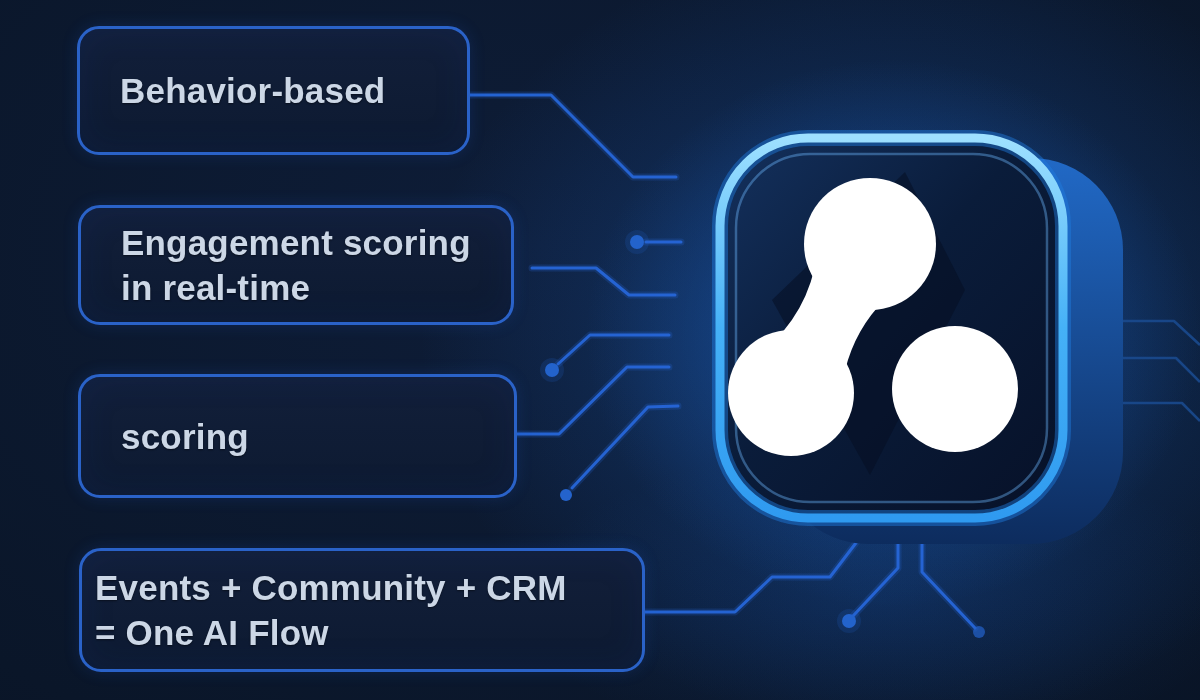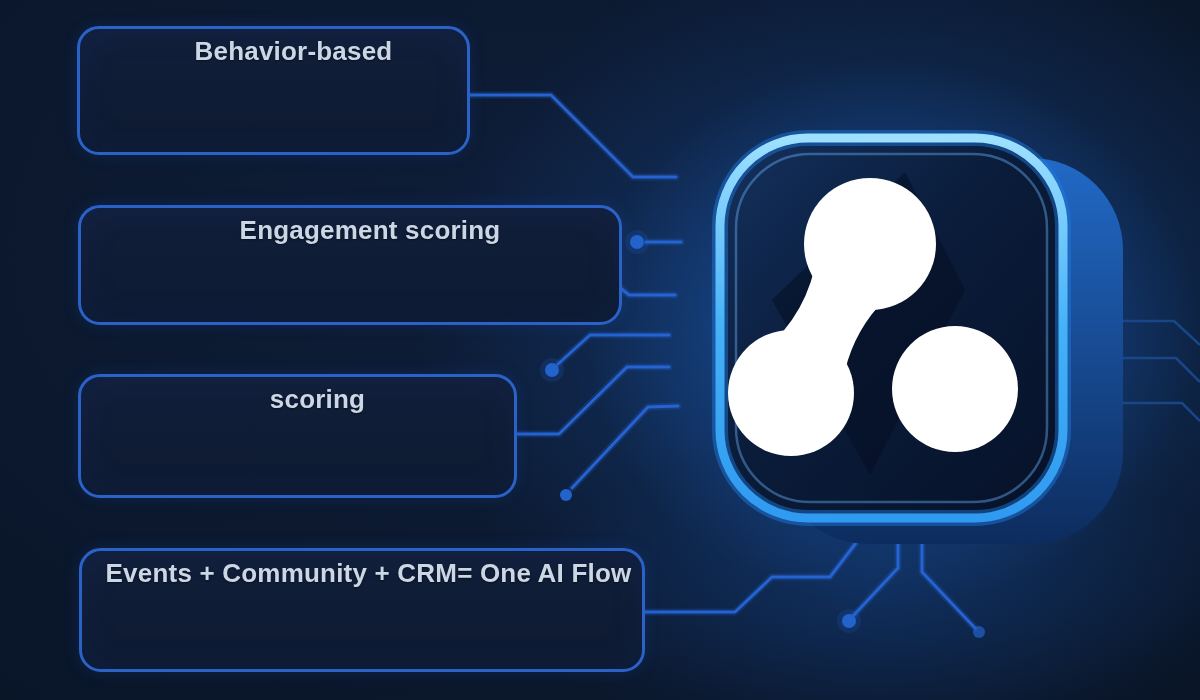--- a/index.html
+++ b/index.html
@@ -17,28 +17,28 @@
       radial-gradient(520px 220px at 880px 600px, rgba(25,95,200,.18), rgba(0,0,0,0) 70%),
       radial-gradient(1500px 1000px at 45% 35%, #0e1d38 0%, #0a1629 55%, #060e1d 100%);
   }
   svg.scene{position:absolute;left:0;top:0;width:1200px;height:700px;display:block;}
   .card{
     position:absolute;
     border:3px solid var(--card-border);
     border-radius:22px;
     background:linear-gradient(180deg,#121f3a 0%,#0d1a31 100%);
     box-shadow:0 0 16px rgba(30,90,200,.20), inset 0 0 34px rgba(20,60,140,.14);
-    display:flex;flex-direction:row;justify-content:center;
+    display:flex;flex-direction:column;justify-content:center;
     padding-left:40px;
     color:var(--card-text);
-    font-size:26px;font-weight:bold;line-height:45px;letter-spacing:.2px;
+    font-size:35px;font-weight:bold;line-height:45px;letter-spacing:.2px;
     text-shadow:0 1px 2px rgba(0,0,0,.45);
   }
   .card-1{left:77px;top:26px;width:393px;height:129px;}
-  .card-2{left:78px;top:205px;width:544px;height:120px;}
+  .card-2{left:78px;top:205px;width:436px;height:120px;}
   .card-3{left:78px;top:374px;width:439px;height:124px;}
   .card-4{left:79px;top:548px;width:566px;height:124px;padding-left:13px;}
   .line{display:block;white-space:nowrap;}
 </style>
 </head>
 <body>
 
 <div class="canvas">
 
   <svg class="scene" viewBox="0 0 1200 700" aria-hidden="true">
@@ -121,20 +121,21 @@
       </g>
     </g>
   </svg>
 
   <div class="card card-1">
     <span class="line">Behavior-based</span>
   </div>
 
   <div class="card card-2">
     <span class="line">Engagement scoring</span>
+    <span class="line">in real-time</span>
   </div>
 
   <div class="card card-3">
     <span class="line">scoring</span>
   </div>
 
   <div class="card card-4">
     <span class="line">Events + Community + CRM</span>
     <span class="line">= One AI Flow</span>
   </div>

